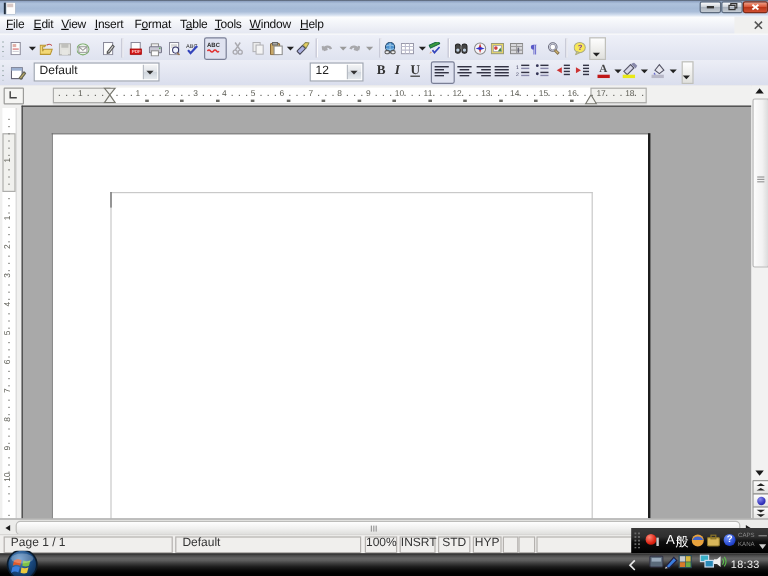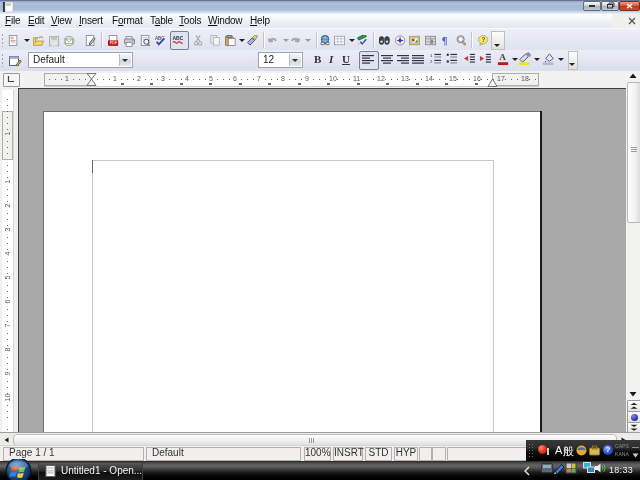--- a/index.html
+++ b/index.html
@@ -609,29 +609,20 @@
           <stop offset="0.5" stop-color="#1a4a80"></stop>
           <stop offset="1" stop-color="#06203f"></stop>
         </radialGradient>
       </defs>
     <path d="M8 9 C11 7 13 7.5 15 8.5 L13.6 13.5 C11.6 12.5 9.8 12 7 13.6 Z" fill="#e05a2b"></path>
     <path d="M16.4 8.8 C18.5 9.6 20.5 9.8 23 8.6 L21.6 13.6 C19.4 14.6 17.5 14.3 15.6 13.6 Z" fill="#7ec245"></path>
     <path d="M6.6 15 C9.4 13.4 11.4 13.8 13.3 14.8 L12 19.6 C10 18.7 8.2 18.4 5.4 20 Z" fill="#3a7ede"></path>
     <path d="M14.8 15.2 C16.8 16 18.8 16.2 21.2 15 L19.9 19.9 C17.8 20.9 16 20.6 14 19.8 Z" fill="#ecc93d"></path>
     <ellipse cx="15.5" cy="7" rx="10" ry="4.5" fill="#ffffff" opacity="0.25"></ellipse>
   </svg>
-  <div id="taskbtn">
-    <svg style="position:absolute;left:6px;top:2px" width="12" height="12" viewBox="0 0 12 12">
-        <rect x="1" y="0.5" width="9" height="11" fill="#f8f8f8" stroke="#666"></rect>
-        <rect x="2.5" y="2" width="6" height="2" fill="#ccd8ee"></rect>
-        <rect x="2.5" y="5.5" width="6" height="0.8" fill="#999"></rect>
-        <rect x="2.5" y="7.5" width="6" height="0.8" fill="#999"></rect>
-      </svg>
-    <span style="position:absolute;left:22px;top:2px">Untitled1 - Open...</span>
-  </div>
   <svg style="position:absolute;left:523px;top:5px" width="8" height="10" viewBox="0 0 8 10">
       <path d="M6 1 L2 5 L6 9" stroke="#e8e8e8" stroke-width="1.4" fill="none"></path>
     </svg>
   <svg style="position:absolute;left:541px;top:1px" width="12" height="12" viewBox="0 0 12 12">
       <rect x="0.5" y="1.5" width="11" height="9" rx="1" fill="#5a6a7a" stroke="#334"></rect>
       <rect x="2" y="3" width="8" height="3" fill="#9ab"></rect>
     </svg>
   <svg style="position:absolute;left:553px;top:1px" width="12" height="12" viewBox="0 0 12 12">
       <path d="M2 10 L8.5 2.5 L11 5 L4.5 11.5 Z" fill="#3a7ede" stroke="#224"></path>
       <path d="M2 10 L1 12 L3.5 11.5 Z" fill="#ddd"></path>

